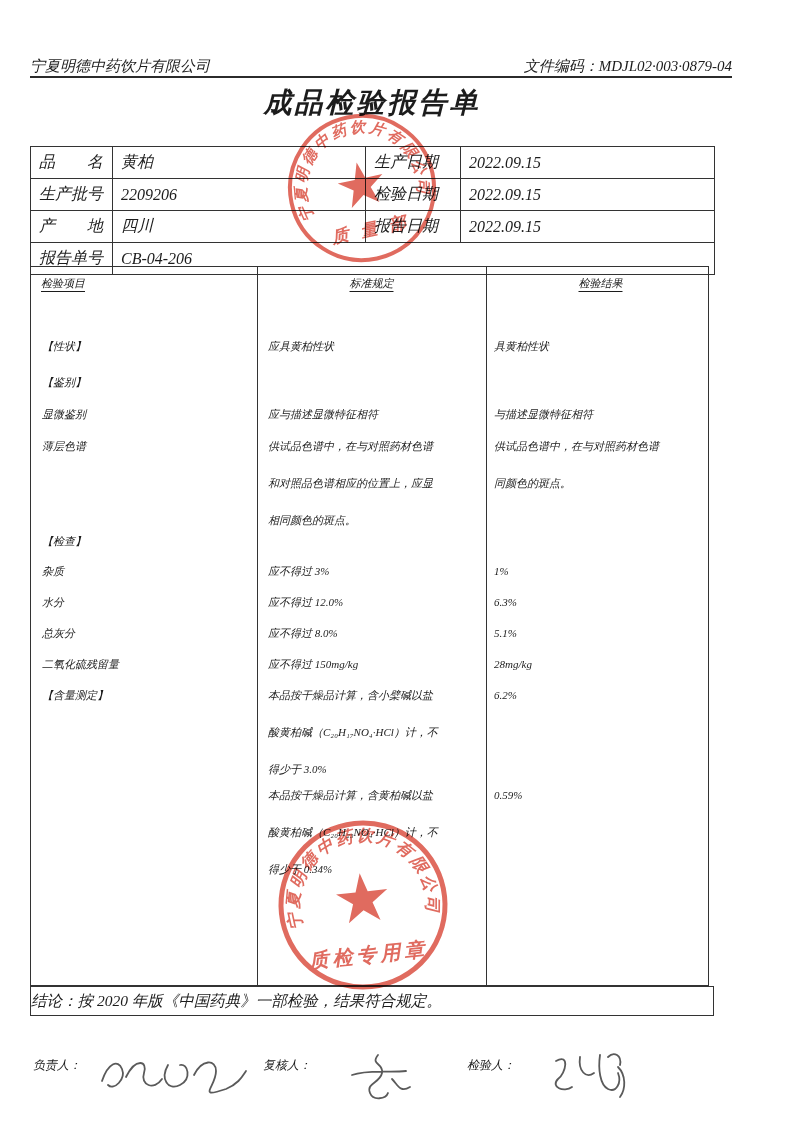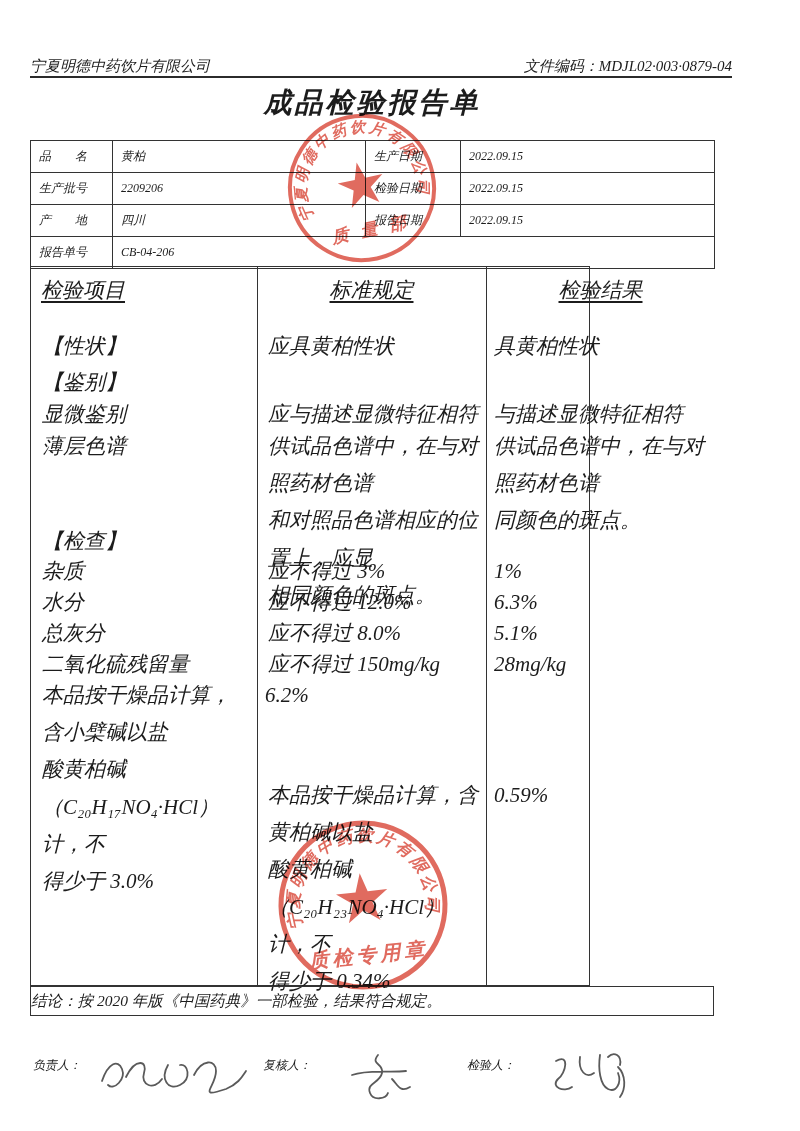--- a/index.html
+++ b/index.html
@@ -12,28 +12,28 @@
     position:absolute;left:30px;top:50px;width:702px;height:26px;
     border-bottom:2px solid #2b2b2b;display:flex;justify-content:space-between;align-items:flex-end;
     font-size:15px;
   }
   #doc-title{
     position:absolute;left:30px;top:84px;width:684px;text-align:center;
     font-size:28px;font-weight:bold;letter-spacing:3px;
   }
   
   #info-table{
-    position:absolute;left:30px;top:140px;width:684px;height:126px;
-    border-collapse:collapse;table-layout:fixed;font-size:12px;
+    position:absolute;left:30px;top:146px;width:684px;height:126px;
+    border-collapse:collapse;table-layout:fixed;font-size:16px;
   }
   #info-table td{border:1px solid #333;padding:0 8px;height:31px;white-space:nowrap;overflow:visible;}
   
   #main-table{
-    position:absolute;left:30px;top:266px;width:560px;height:720px;
-    border:1px solid #333;box-sizing:border-box;font-size:21px;
+    position:absolute;left:30px;top:266px;width:679px;height:720px;
+    border:1px solid #333;box-sizing:border-box;font-size:11px;
   }
   .vline{position:absolute;top:0;bottom:0;width:1px;background:#333;}
   .mhead{display:grid;grid-template-columns:226px 229px 229px;height:61px;}
   .mhead div{padding-top:9px;}
   .mhead .h1{padding-left:10px;}
   .mhead .h2,.mhead .h3{text-align:center;}
   .mhead span{text-decoration:underline;text-underline-offset:4px;}
   .mrow{display:grid;grid-template-columns:226px 229px 229px;}
   .mrow>div{padding-left:11px;padding-right:6px;line-height:37.2px;overflow:visible;}
   .mrow .c3{padding-left:8px;}
@@ -152,20 +152,21 @@
       <div>总灰分</div>
       <div>应不得过 8.0%</div>
       <div class="c3">5.1%</div>
     </div>
     <div class="mrow" style="height:31px">
       <div>二氧化硫残留量</div>
       <div>应不得过 150mg/kg</div>
       <div class="c3">28mg/kg</div>
     </div>
     <div class="mrow" style="height:100px">
+      <div>【含量测定】</div>
       <div>
         <div>本品按干燥品计算，含小檗碱以盐</div>
         <div>酸黄柏碱（C₂₀H₁₇NO₄·HCl）计，不</div>
         <div>得少于 3.0%</div>
       </div>
       <div class="c3">6.2%</div>
     </div>
     <div class="mrow" style="height:100px">
       <div></div>
       <div>

